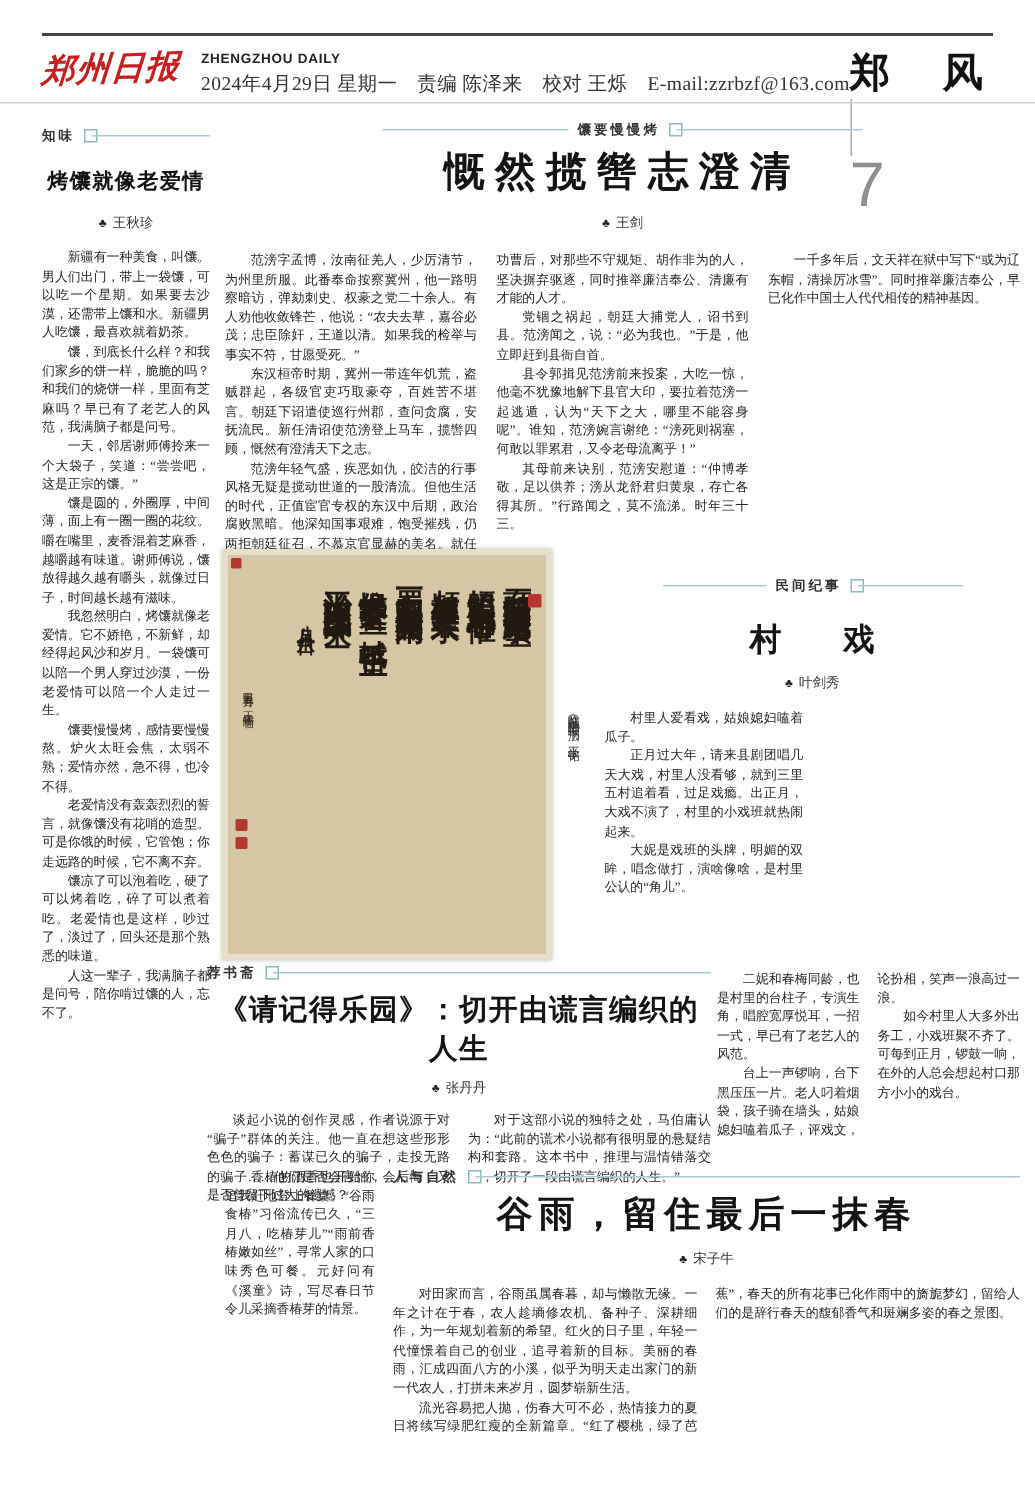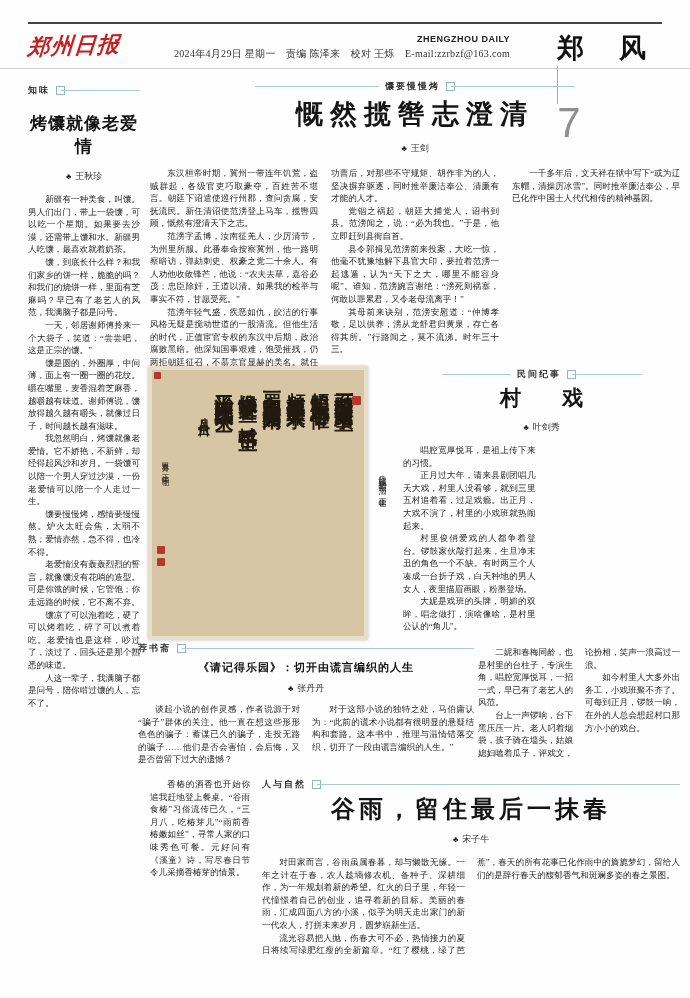--- a/index.html
+++ b/index.html
@@ -5,23 +5,23 @@
   html,body{margin:0;padding:0;}
   body{width:690px;height:998px;position:relative;background:#fefefe;
        font-family:"Liberation Serif","DejaVu Serif",serif;color:#2b2b2b;overflow:hidden;}
   .abs{position:absolute;}
 
   
   .topline{left:28px;top:22px;width:634px;height:2px;background:#444;}
   .mast{left:28px;top:30px;width:634px;height:36px;display:flex;align-items:flex-start;}
   .logo{font-size:22px;font-weight:bold;font-style:italic;color:#c51f1f;
         letter-spacing:1px;transform:skewX(-6deg) rotate(-2deg);line-height:32px;white-space:nowrap;}
-  .mastinfo{margin-left:14px;padding-top:4px;text-align:right;}
+  .mastinfo{margin-left:14px;padding-top:4px;}
   .mast-en{font-family:"Liberation Sans",sans-serif;font-weight:bold;font-size:9px;color:#222;letter-spacing:.5px;}
-  .mast-meta{font-size:10px;color:#333;margin-top:3px;letter-spacing:.3px;white-space:nowrap;margin-left:40px;}
+  .mast-meta{font-size:13px;color:#333;margin-top:3px;letter-spacing:.3px;white-space:nowrap;}
   .mast-right{margin-left:auto;display:flex;align-items:flex-start;flex-direction:column;}
   .sec-name{font-size:27px;font-weight:600;color:#111;letter-spacing:14px;margin-right:2px;white-space:nowrap;}
   .pg-div{width:1px;height:38px;background:#aaa;margin:0 10px 0 0;}
   .pg-num{font-family:"Liberation Sans",sans-serif;font-size:42px;font-weight:300;color:#8f8f8f;line-height:38px;}
   .mastline{left:0;top:68px;width:690px;height:1px;background:#cfcfcf;}
 
   
   .sec-label{display:flex;align-items:center;height:12px;}
   .sec-label-text{font-size:9px;font-weight:bold;color:#333;letter-spacing:2px;white-space:nowrap;}
   .sec-sq{width:7px;height:7px;border:1px solid #8fb8bf;background:#fff;margin:0 0 0 6px;flex:none;}
@@ -30,21 +30,21 @@
   .title{font-weight:bold;color:#141414;text-align:center;}
   .byline{display:flex;justify-content:center;align-items:center;font-size:9px;color:#333;}
   .byline .clubicon{font-size:8px;margin-right:4px;color:#222;}
   .body{font-size:8.6px;line-height:12.6px;text-align:justify;overflow:hidden;color:#262626;}
   .body p{margin:0;text-indent:2em;}
   .cols2{column-count:2;column-gap:12px;column-fill:auto;}
   .cols3{column-count:3;column-gap:13px;column-fill:auto;}
 
   
   .art-a{left:28px;top:84px;width:112px;height:892px;}
-  .art-a .title{font-size:17px;margin:16px 0 0 0;letter-spacing:1px;}
+  .art-a .title{font-size:14px;margin:16px 0 0 0;letter-spacing:1px;}
   .art-a .byline{margin:12px 0 10px 0;}
   .art-a .body{height:792px;}
 
   
   .art-b{left:150px;top:80px;width:530px;height:284px;}
   .art-b .sec-label{width:320px;margin:0 auto;}
   .art-b .title{font-size:27px;letter-spacing:7px;margin:4px 0 0 0;
                 font-family:"Liberation Serif","DejaVu Serif",serif;}
   .art-b .byline{margin:10px 0 12px 0;}
   .art-b .body{height:202px;}
@@ -63,30 +63,30 @@
   .seal{position:absolute;background:#b5382f;border-radius:1px;}
   .seal.s1{width:9px;height:9px;right:3px;top:26px;}
   .seal.s2{width:8px;height:8px;left:5px;top:176px;}
   .seal.s3{width:8px;height:8px;left:5px;top:188px;}
   .seal.s4{width:7px;height:7px;left:2px;top:2px;}
   .fig-caption{width:26px;padding-top:104px;display:flex;justify-content:center;}
   .fig-caption span{writing-mode:vertical-rl;font-size:8px;color:#333;letter-spacing:1px;}
 
   
   .art-d{left:403px;top:368px;width:277px;height:270px;}
-  .art-d .sec-label{width:200px;margin:0 auto;}
+  .art-d .sec-label{width:200px;margin:16px auto;}
   .art-d .title{font-size:21px;letter-spacing:18px;text-indent:18px;margin:4px 0 0 0;}
   .art-d .byline{margin:9px 0 10px 0;}
   .art-d .body{height:196px;}
   .art-d2{left:478px;top:646px;width:202px;height:128px;}
   .art-d2 .body{height:128px;}
 
   
   .art-e{left:138px;top:642px;width:336px;height:134px;}
-  .art-e .title{font-size:11px;letter-spacing:1px;margin:6px 0 0 0;}
+  .art-e .title{font-size:19px;letter-spacing:1px;margin:6px 0 0 0;}
   .art-e .byline{margin:7px 0 8px 0;}
   .art-e .body{height:78px;}
 
   
   .art-f{left:150px;top:778px;width:530px;height:200px;display:flex;}
   .f-side{width:100px;flex:none;margin-right:12px;}
   .f-side .body{height:198px;}
   .f-main{flex:1;}
   .f-main .title{font-size:24px;letter-spacing:4px;margin:3px 0 0 0;}
   .f-main .byline{margin:8px 0 10px 0;}
@@ -140,22 +140,22 @@
     <span class="sec-label-text">馕要慢慢烤</span>
     <span class="sec-sq"></span>
     <span class="sec-line"></span>
   </div>
   <div class="title">慨然揽辔志澄清</div>
   <div class="byline">
     <span class="clubicon">♣</span>
     <span>王剑</span>
   </div>
   <div class="body cols3">
+      <p>范滂字孟博，汝南征羌人，少厉清节，为州里所服。此番奉命按察冀州，他一路明察暗访，弹劾刺史、权豪之党二十余人。有人劝他收敛锋芒，他说：“农夫去草，嘉谷必茂；忠臣除奸，王道以清。如果我的检举与事实不符，甘愿受死。”</p>
       <p>东汉桓帝时期，冀州一带连年饥荒，盗贼群起，各级官吏巧取豪夺，百姓苦不堪言。朝廷下诏遣使巡行州郡，查问贪腐，安抚流民。新任清诏使范滂登上马车，揽辔四顾，慨然有澄清天下之志。</p>
-      <p>范滂字孟博，汝南征羌人，少厉清节，为州里所服。此番奉命按察冀州，他一路明察暗访，弹劾刺史、权豪之党二十余人。有人劝他收敛锋芒，他说：“农夫去草，嘉谷必茂；忠臣除奸，王道以清。如果我的检举与事实不符，甘愿受死。”</p>
       <p>范滂年轻气盛，疾恶如仇，皎洁的行事风格无疑是搅动世道的一股清流。但他生活的时代，正值宦官专权的东汉中后期，政治腐败黑暗。他深知国事艰难，饱受摧残，仍两拒朝廷征召，不慕京官显赫的美名。就任功曹后，对那些不守规矩、胡作非为的人，坚决摒弃驱逐，同时推举廉洁奉公、清廉有才能的人才。</p>
       <p>党锢之祸起，朝廷大捕党人，诏书到县。范滂闻之，说：“必为我也。”于是，他立即赶到县衙自首。</p>
       <p>县令郭揖见范滂前来投案，大吃一惊，他毫不犹豫地解下县官大印，要拉着范滂一起逃遁，认为“天下之大，哪里不能容身呢”。谁知，范滂婉言谢绝：“滂死则祸塞，何敢以罪累君，又令老母流离乎！”</p>
       <p>其母前来诀别，范滂安慰道：“仲博孝敬，足以供养；滂从龙舒君归黄泉，存亡各得其所。”行路闻之，莫不流涕。时年三十三。</p>
       <p>一千多年后，文天祥在狱中写下“或为辽东帽，清操厉冰雪”。同时推举廉洁奉公，早已化作中国士人代代相传的精神基因。</p>
     </div>
 </div>
 
 <div class="abs figure">
   <div class="paper">
@@ -185,23 +185,22 @@
     <span class="sec-label-text">民间纪事</span>
     <span class="sec-sq"></span>
     <span class="sec-line"></span>
   </div>
   <div class="title">村 戏</div>
   <div class="byline">
     <span class="clubicon">♣</span>
     <span>叶剑秀</span>
   </div>
   <div class="body cols2">
-      <p>唱腔宽厚悦耳，是祖上传下来的习惯。</p>
+      <p>村里人爱看戏，姑娘媳妇嗑着瓜子。</p>
       <p>正月过大年，请来县剧团唱几天大戏，村里人没看够，就到三里五村追着看，过足戏瘾。出正月，大戏不演了，村里的小戏班就热闹起来。</p>
-      <p>村里俊俏爱戏的人都争着登台。锣鼓家伙敲打起来，生旦净末丑的角色一个不缺。有时两三个人凑成一台折子戏，白天种地的男人女人，夜里描眉画眼，粉墨登场。</p>
       <p>大妮是戏班的头牌，明媚的双眸，唱念做打，演啥像啥，是村里公认的“角儿”。</p>
     </div>
 </div>
 <div class="abs art-d2">
   <div class="body cols2">
       <p>二妮和春梅同龄，也是村里的台柱子，专演生角，唱腔宽厚悦耳，一招一式，早已有了老艺人的风范。</p>
       <p>台上一声锣响，台下黑压压一片。老人叼着烟袋，孩子骑在墙头，姑娘媳妇嗑着瓜子，评戏文，论扮相，笑声一浪高过一浪。</p>
       <p>如今村里人大多外出务工，小戏班聚不齐了。可每到正月，锣鼓一响，在外的人总会想起村口那方小小的戏台。</p>
     </div>
 </div>

